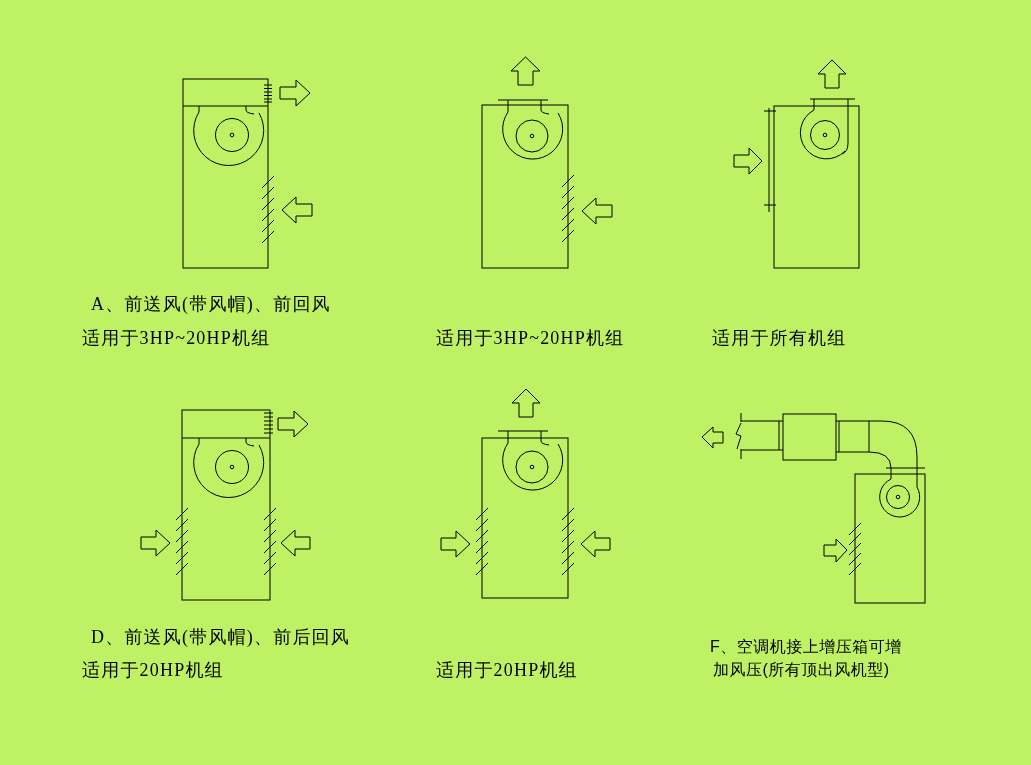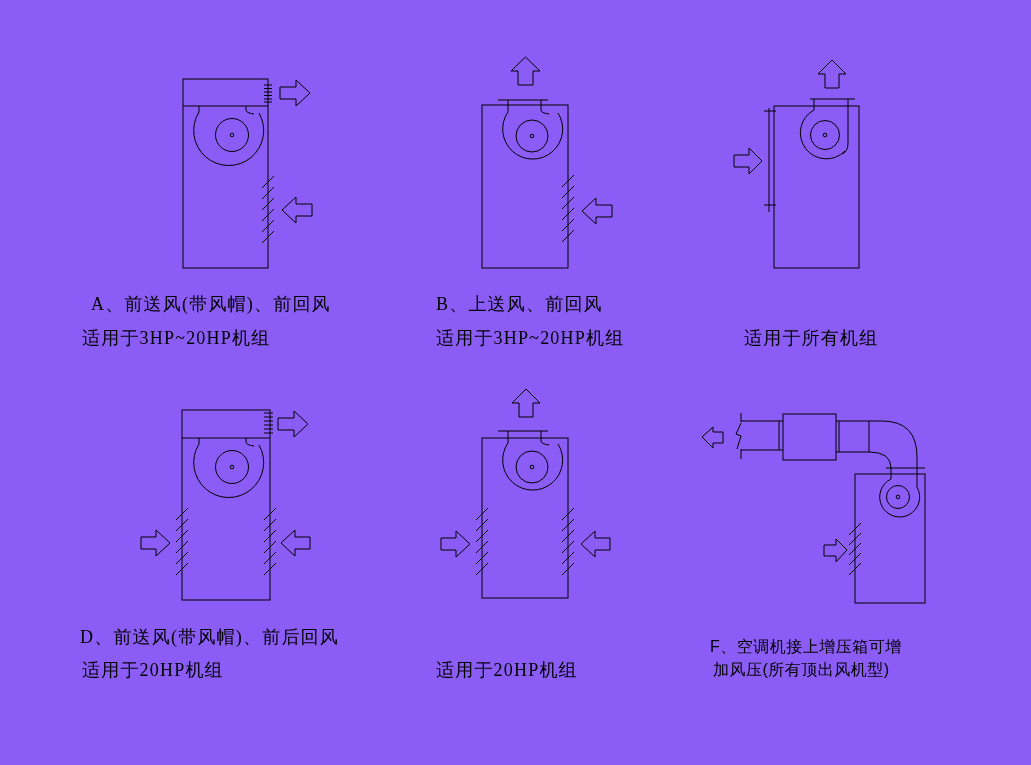--- a/index.html
+++ b/index.html
@@ -1,16 +1,16 @@
 <!DOCTYPE html>
 <html><head>
 <meta charset="utf-8">
 <style>
   html,body{margin:0;padding:0;background:#fff;}
-  .page{position:relative;width:1031px;height:765px;background:#8b5cf6;overflow:hidden;
+  .page{position:relative;width:1031px;height:765px;background:#bef264;overflow:hidden;
         font-family:"Liberation Serif","DejaVu Serif",serif;color:#000;}
   .drawing{position:absolute;left:0;top:0;}
   .drawing *{stroke:#000000;fill:none;stroke-width:1;}
   .lbl{position:absolute;white-space:nowrap;font-size:18px;line-height:20px;
        letter-spacing:1.2px;color:#000;}
   .lbl.sans{font-family:"Liberation Sans","DejaVu Sans",sans-serif;font-size:16px;
             letter-spacing:0.5px;}
 </style>
 </head>
 <body>
@@ -127,26 +127,25 @@
       </g>
       <path d="M849,535 L861,523 M849,545 L861,533 M849,555 L861,543 M849,565 L861,553 M849,575 L861,563"></path>
       <path d="M723,432 H713 V427 L702,437 L713,448 V443 H723 Z"></path>
       <path d="M824,545 H836 V539 L847,550 L836,562 V556 H824 Z"></path>
     </g>
   </svg>
 
   <div class="lbl" style="left:91px;top:294px">A、前送风(带风帽)、前回风</div>
   <div class="lbl" style="left:82px;top:328px">适用于3HP~20HP机组</div>
 
-  <div class="lbl" style="left:436px;top:294px">B、上送风、前回风</div>
   <div class="lbl" style="left:436px;top:328px">适用于3HP~20HP机组</div>
 
-  <div class="lbl" style="left:744px;top:328px">适用于所有机组</div>
+  <div class="lbl" style="left:712px;top:328px">适用于所有机组</div>
 
-  <div class="lbl" style="left:80px;top:627px">D、前送风(带风帽)、前后回风</div>
+  <div class="lbl" style="left:91px;top:627px">D、前送风(带风帽)、前后回风</div>
   <div class="lbl" style="left:82px;top:660px">适用于20HP机组</div>
 
   <div class="lbl" style="left:436px;top:660px">适用于20HP机组</div>
 
   <div class="lbl sans" style="left:713px;top:660px">加风压(所有顶出风机型)</div>
   <div class="lbl sans" style="left:710px;top:637px">F、空调机接上增压箱可增</div>
 
 </div>
 
 </body></html>

